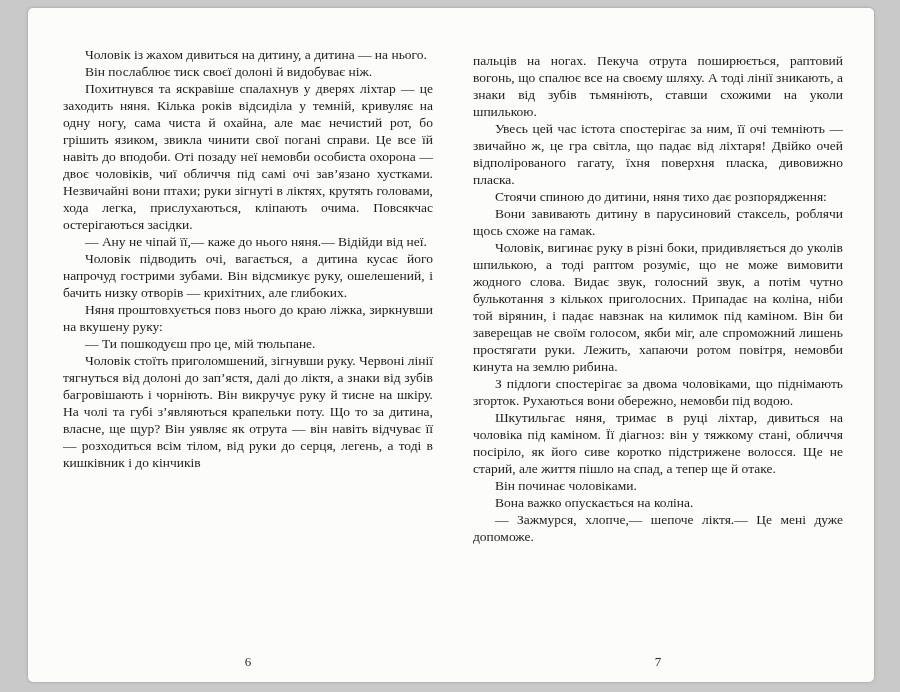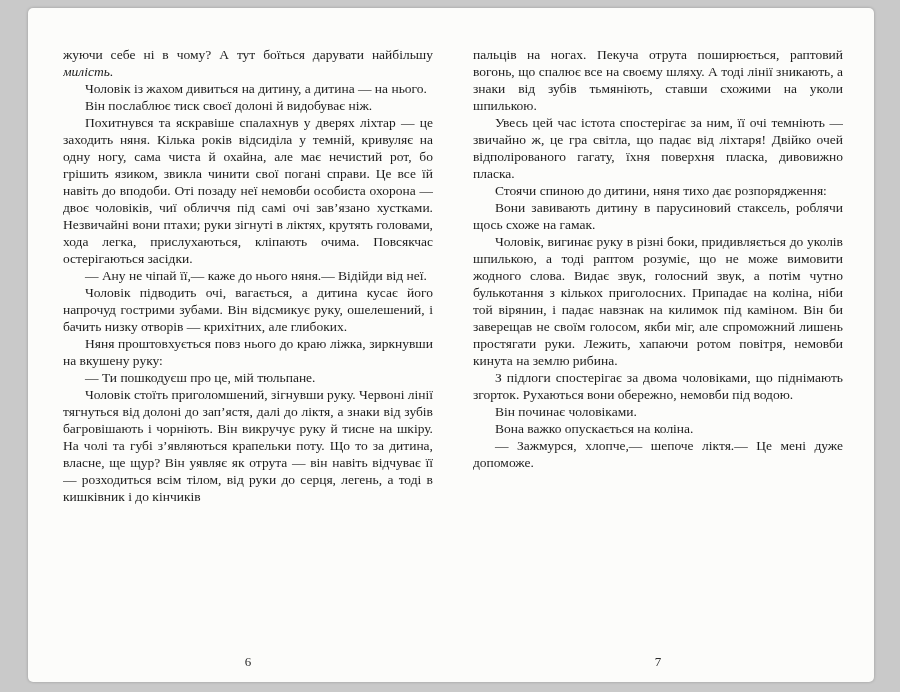--- a/index.html
+++ b/index.html
@@ -23,21 +23,21 @@
   }
   .page {
     flex: 1 1 0;
     display: flex;
     flex-direction: column;
     box-sizing: border-box;
     padding-top: 38px;
     padding-bottom: 12px;
   }
   .page-left  { padding-left: 35px; padding-right: 20px; }
-  .page-right { padding-left: 20px; padding-right: 31px; }
+  .page-right { padding-left: 20px; padding-right: 31px; margin-top: 6px; }
   .text-block {
     flex: 1 1 auto;
     overflow: hidden;
   }
   .text-block p {
     margin: 0;
     font-family: "Liberation Serif", "DejaVu Serif", serif;
     font-size: 13.5px;
     line-height: 17px;
     color: #1c1c1c;
@@ -55,41 +55,41 @@
     padding-top: 8px;
   }
 </style>
 </head>
 <body>
 
 <div class="spread">
 
   <div class="page page-left">
     <div class="text-block">
-      <p class="cont"><span>жуючи себе ні в чому? А тут боїться дарувати найбільшу </span><em>милість.</em></p>
       <p>Чоловік із жахом дивиться на дитину, а дитина — на нього.</p>
       <p>Він послаблює тиск своєї долоні й видобуває ніж.</p>
       <p>Похитнувся та яскравіше спалахнув у дверях ліхтар — це заходить няня. Кілька років відсиділа у темній, кривуляє на одну ногу, сама чиста й охайна, але має нечистий рот, бо грішить язиком, звикла чинити свої погані справи. Це все їй навіть до вподоби. Оті позаду неї немовби особиста охорона — двоє чоловіків, чиї обличчя під самі очі зав’язано хустками. Незвичайні вони птахи; руки зігнуті в ліктях, крутять головами, хода легка, прислухаються, кліпають очима. Повсякчас остерігаються засідки.</p>
       <p>— Ану не чіпай її,— каже до нього няня.— Відійди від неї.</p>
       <p>Чоловік підводить очі, вагається, а дитина кусає його напрочуд гострими зубами. Він відсмикує руку, ошелешений, і бачить низку отворів — крихітних, але глибоких.</p>
       <p>Няня проштовхується повз нього до краю ліжка, зиркнувши на вкушену руку:</p>
       <p>— Ти пошкодуєш про це, мій тюльпане.</p>
       <p>Чоловік стоїть приголомшений, зігнувши руку. Червоні лінії тягнуться від долоні до зап’ястя, далі до ліктя, а знаки від зубів багровішають і чорніють. Він викручує руку й тисне на шкіру. На чолі та губі з’являються крапельки поту. Що то за дитина, власне, ще щур? Він уявляє як отрута — він навіть відчуває її — розходиться всім тілом, від руки до серця, легень, а тоді в кишківник і до кінчиків</p>
     </div>
     <div class="page-number">6</div>
   </div>
 
   <div class="page page-right">
     <div class="text-block">
       <p class="cont">пальців на ногах. Пекуча отрута поширюється, раптовий вогонь, що спалює все на своєму шляху. А тоді лінії зникають, а знаки від зубів тьмяніють, ставши схожими на уколи шпилькою.</p>
       <p>Увесь цей час істота спостерігає за ним, її очі темніють — звичайно ж, це гра світла, що падає від ліхтаря! Двійко очей відполірованого гагату, їхня поверхня пласка, дивовижно пласка.</p>
       <p>Стоячи спиною до дитини, няня тихо дає розпорядження:</p>
       <p>Вони завивають дитину в парусиновий стаксель, роблячи щось схоже на гамак.</p>
       <p>Чоловік, вигинає руку в різні боки, придивляється до уколів шпилькою, а тоді раптом розуміє, що не може вимовити жодного слова. Видає звук, голосний звук, а потім чутно булькотання з кількох приголосних. Припадає на коліна, ніби той вірянин, і падає навзнак на килимок під каміном. Він би заверещав не своїм голосом, якби міг, але спроможний лишень простягати руки. Лежить, хапаючи ротом повітря, немовби кинута на землю рибина.</p>
       <p>З підлоги спостерігає за двома чоловіками, що піднімають згорток. Рухаються вони обережно, немовби під водою.</p>
+      <p>Шкутильгає няня, тримає в руці ліхтар, дивиться на чоловіка під каміном. Її діагноз: він у тяжкому стані, обличчя посіріло, як його сиве коротко підстрижене волосся. Ще не старий, але життя пішло на спад, а тепер ще й отаке.</p>
       <p>Він починає чоловіками.</p>
       <p>Вона важко опускається на коліна.</p>
       <p>— Зажмурся, хлопче,— шепоче ліктя.— Це мені дуже допоможе.</p>
     </div>
     <div class="page-number">7</div>
   </div>
 
 </div>
 
 </body></html>

